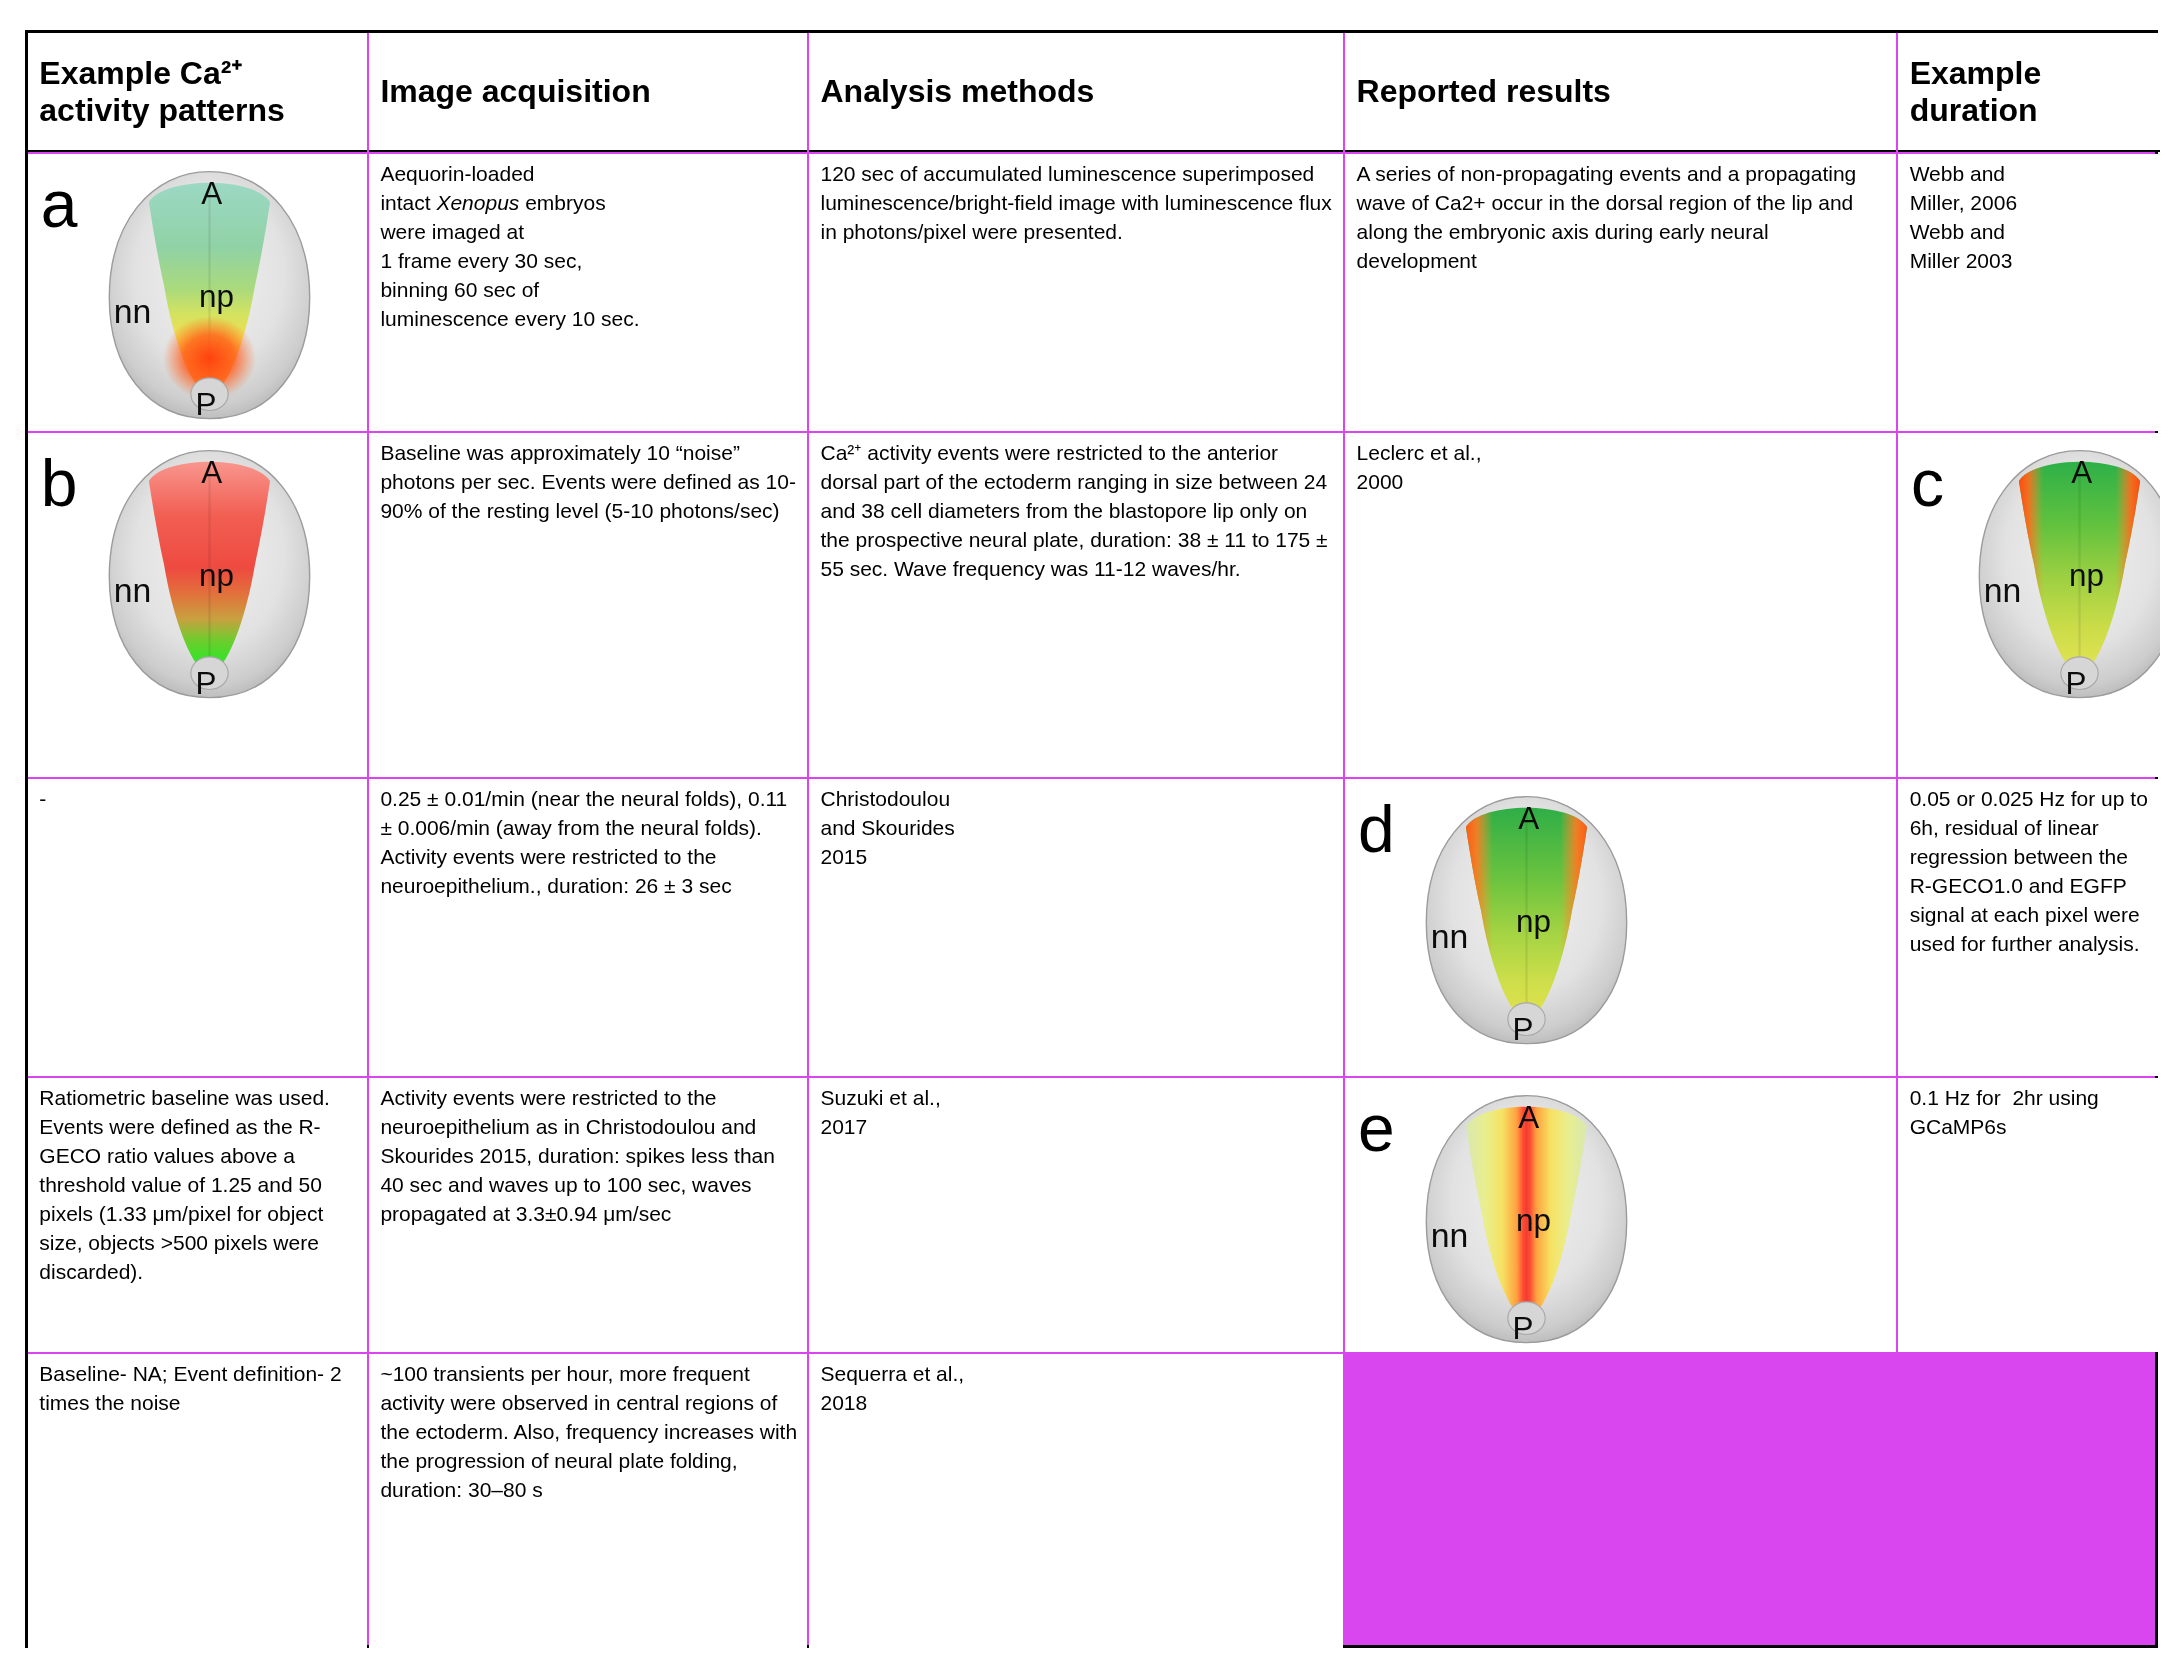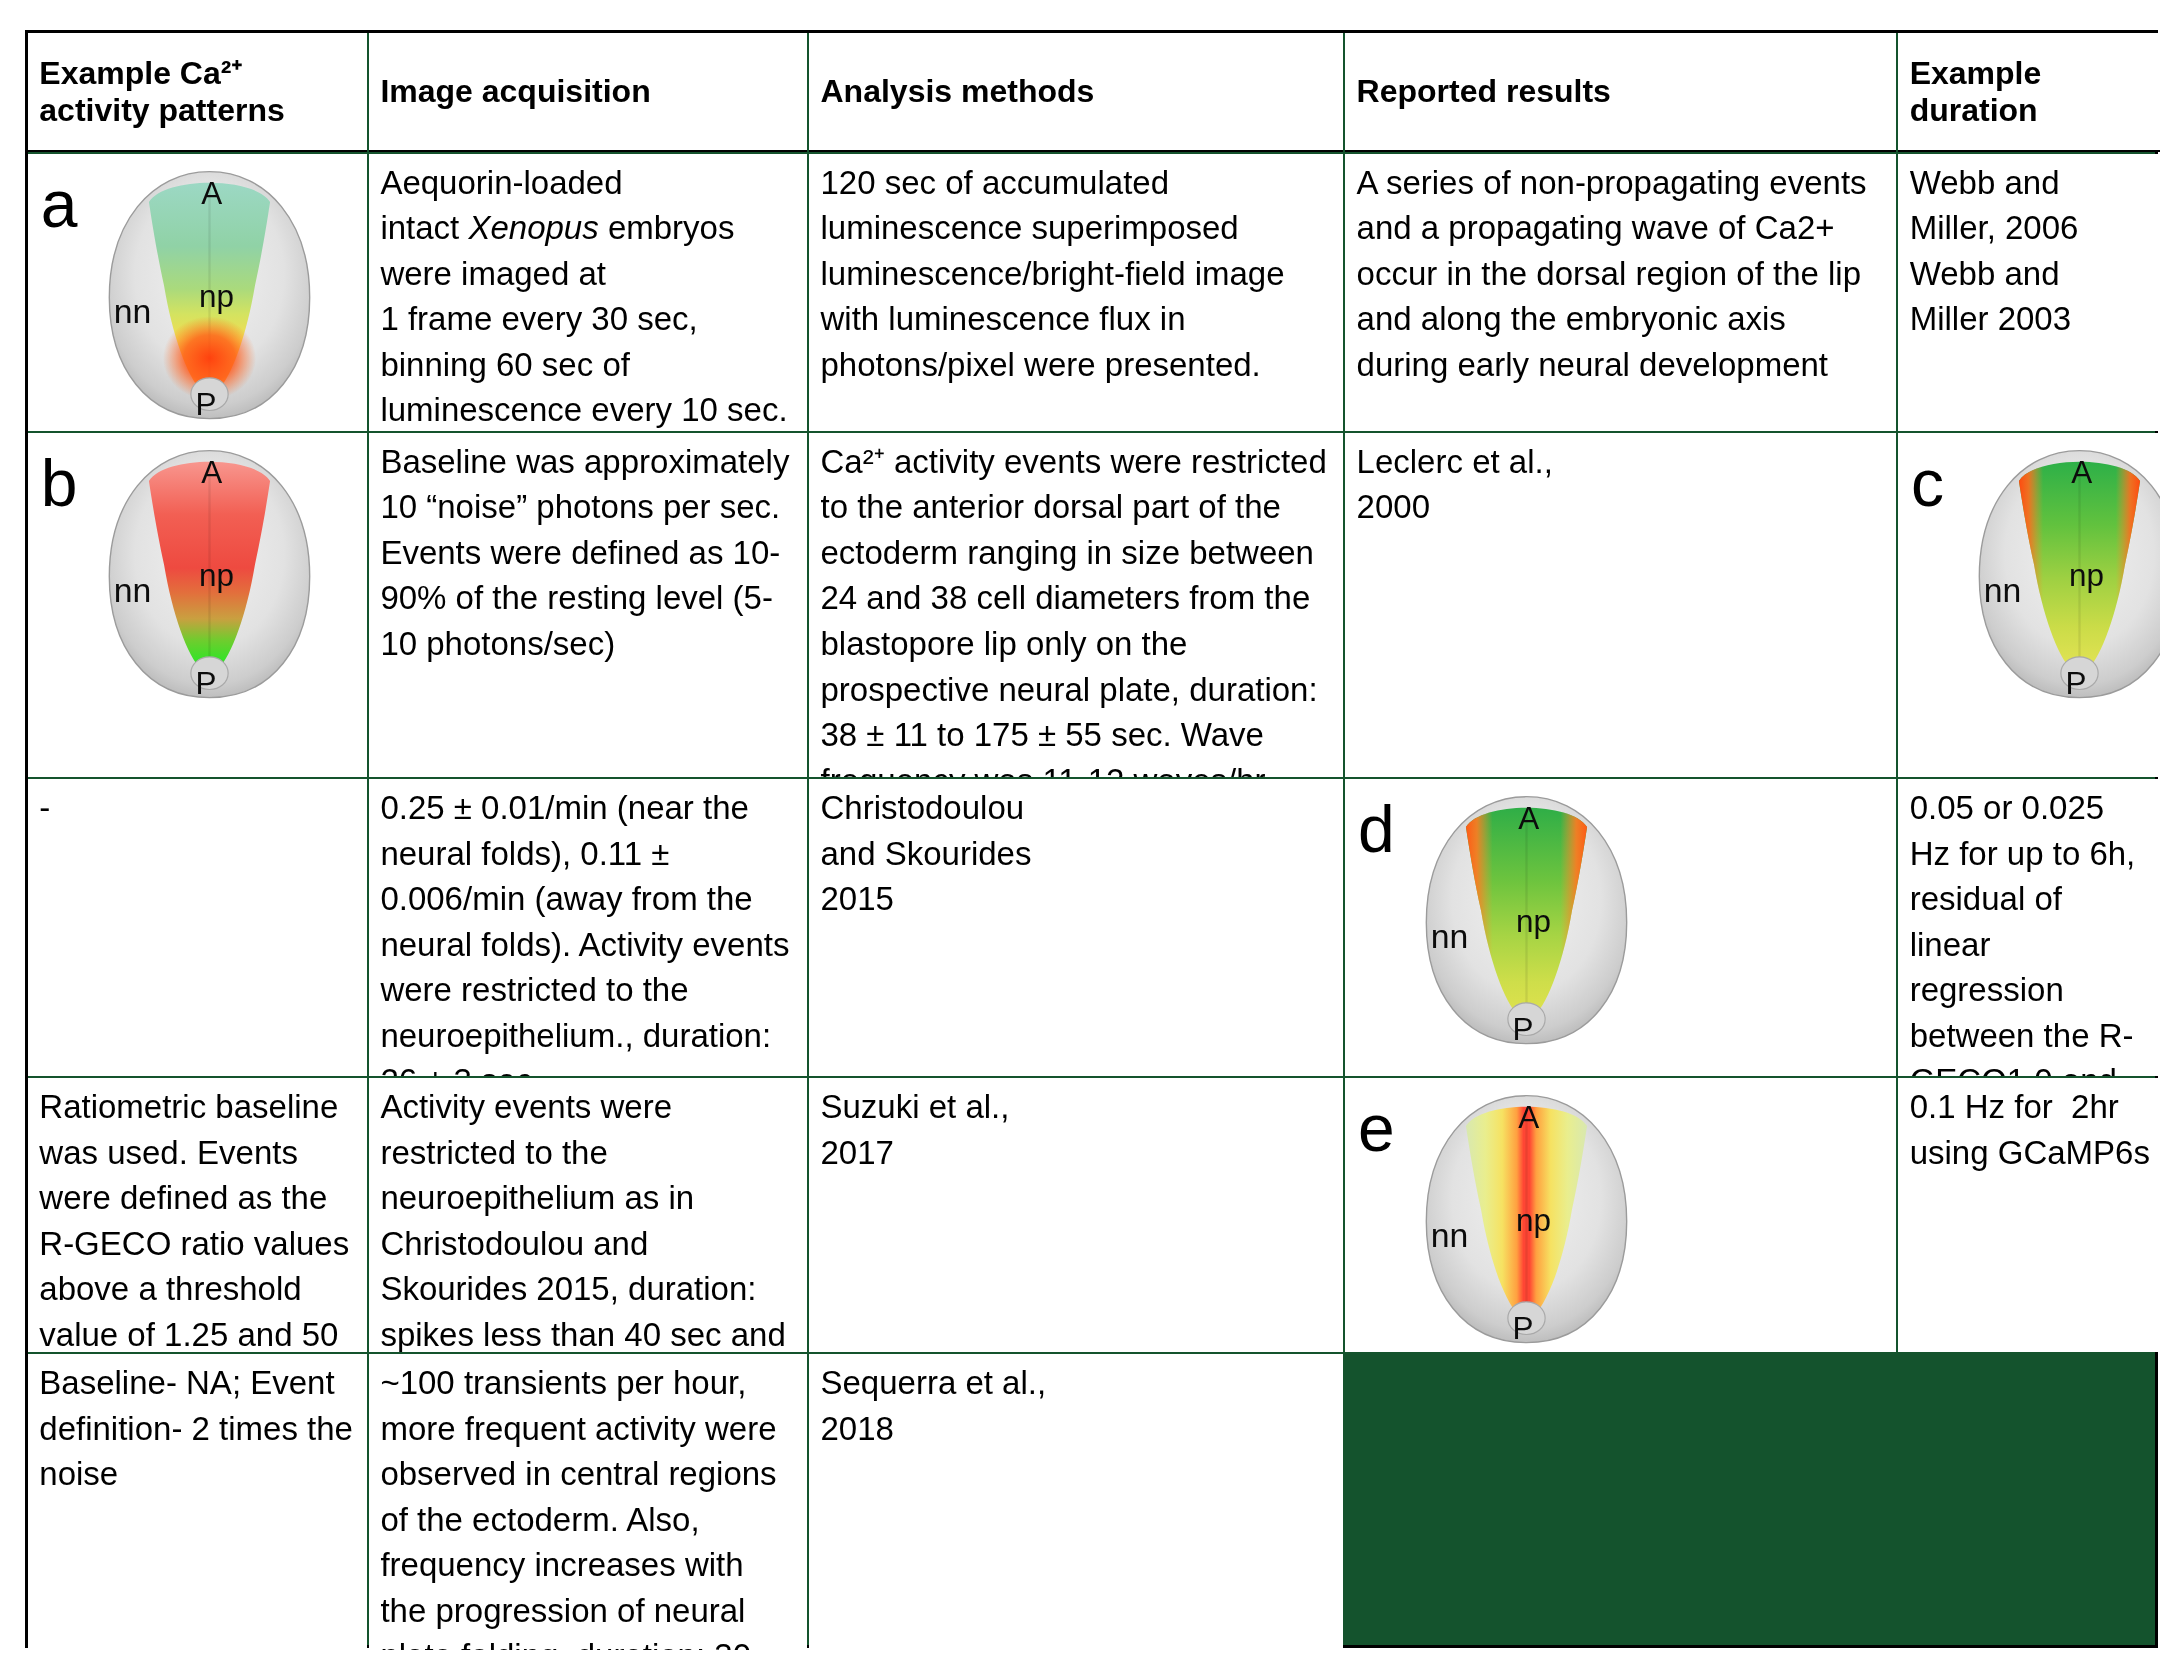--- a/index.html
+++ b/index.html
@@ -2,33 +2,33 @@
 <html style="font-size:11.3px"><head>
 <meta charset="utf-8">
 <style>
   html,body{margin:0;padding:0;}
   body{
     width:2183px;height:1680px;background:#ffffff;position:relative;
     font-family:"Liberation Sans", sans-serif;color:#000;
   }
   .grid{
     position:absolute;left:25px;top:30px;width:2133px;height:1618px;
-    box-sizing:border-box;border:3.5px solid #000;background:#14532d;
+    box-sizing:border-box;border:3.5px solid #000;background:#d946ef;
     display:grid;gap:2.1px;
     grid-template-columns:339px 438px 534px 551px 262px;
     grid-template-rows:119px 277px 344px 297px 274px 296px;
   }
   .cell{background:#fff;box-sizing:border-box;overflow:hidden;position:relative;}
   .hcell{
     display:flex;align-items:center;
     font-weight:bold;font-size:32px;line-height:1.14;
     padding:5.7px 10px 5.7px 11.3px;border-bottom:2.1px solid #000;
   }
   .tcell{
-    font-size:33px;line-height:1.38;
+    font-size:21px;line-height:1.38;
     padding:5.7px 10px 5.7px 11.3px;white-space:pre-wrap;
   }
   .pcell{background:#fff;}
   .rowletter{
     position:absolute;left:12.7px;top:17px;
     font-size:66px;line-height:1;color:#000;
   }
   .embryo{position:absolute;left:65px;top:5.7px;width:233px;height:268px;}
   .elbl{
     font-family:"Liberation Sans", sans-serif;

